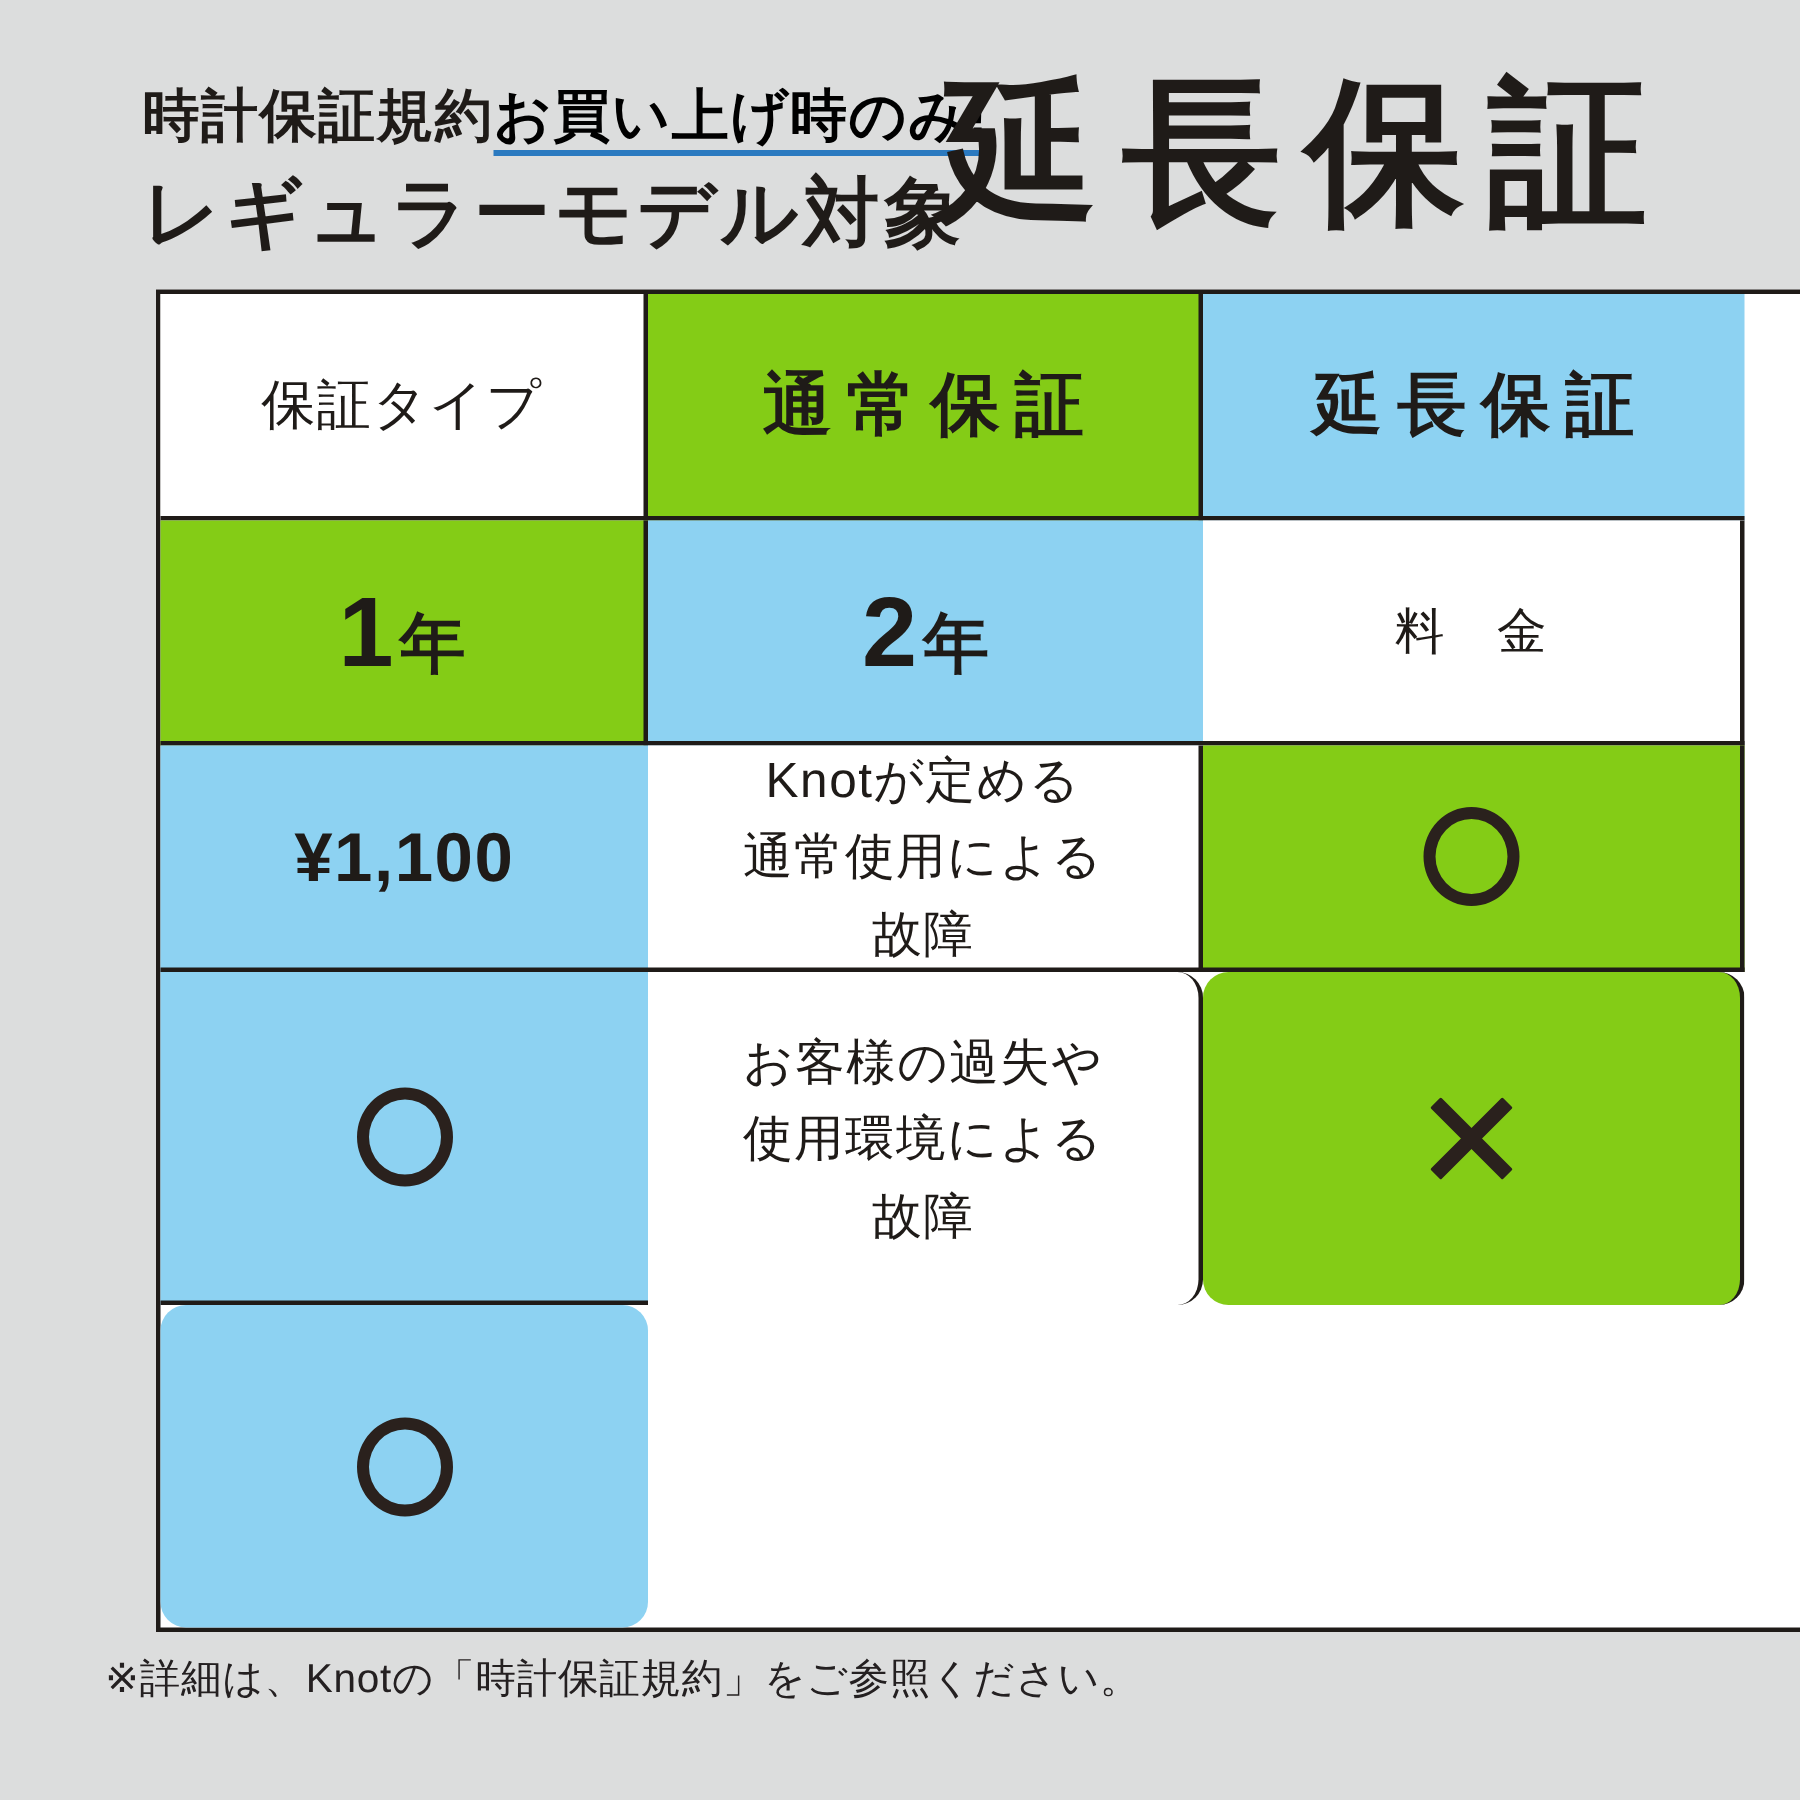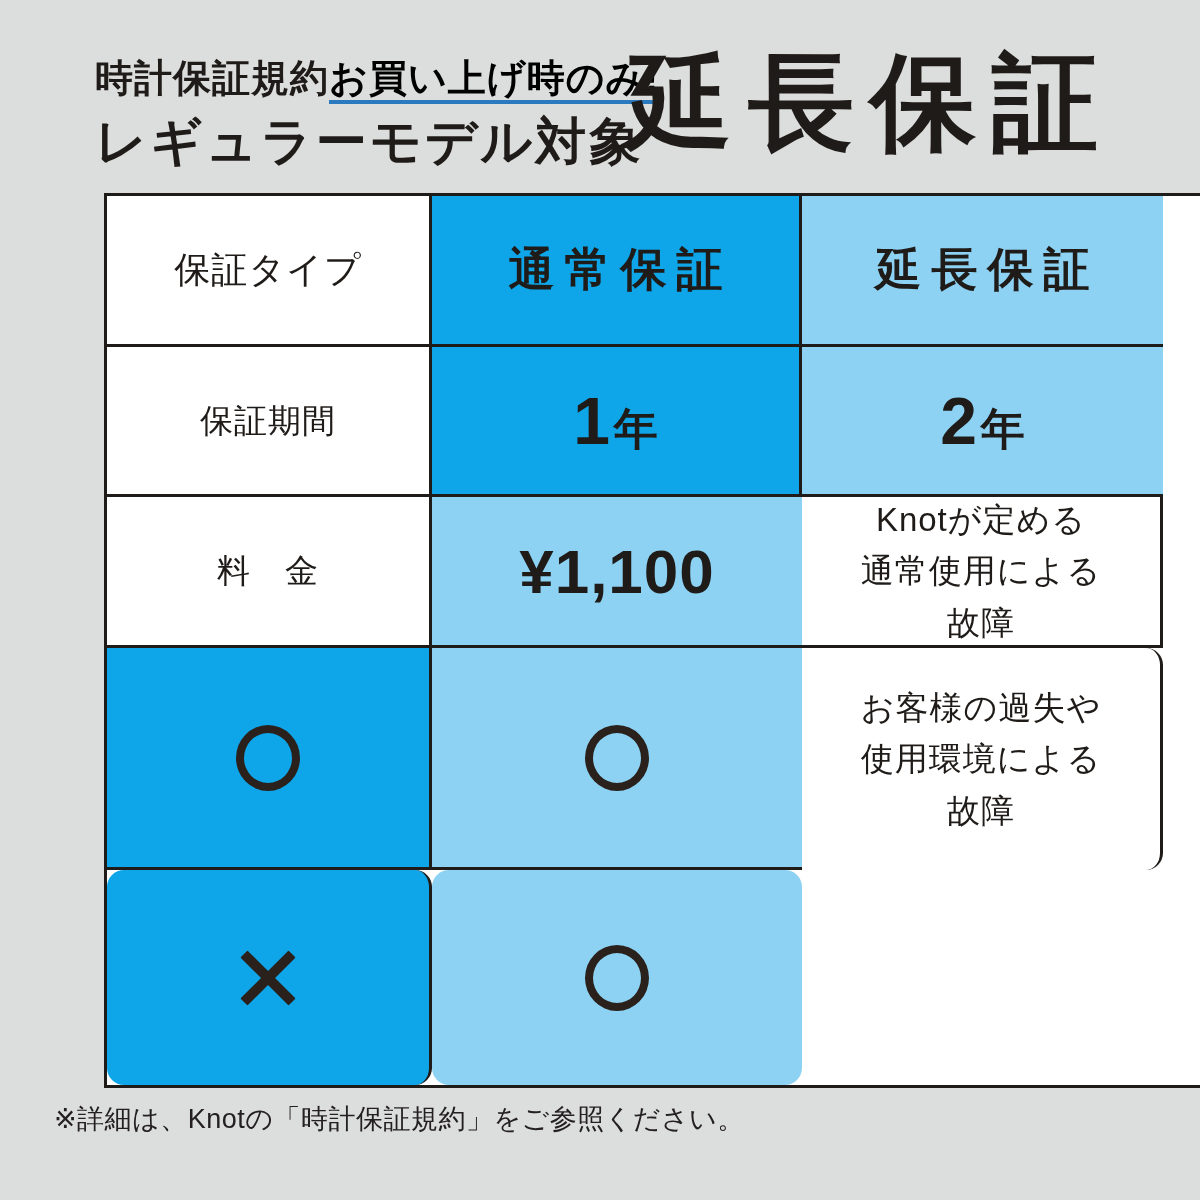--- a/index.html
+++ b/index.html
@@ -34,66 +34,65 @@
   .cell{
     box-sizing:border-box;
     border-right:3px solid #1f1b18;
     border-bottom:3px solid #1f1b18;
     display:flex;flex-direction:column;align-items:center;justify-content:center;
     text-align:center;
   }
   .cell.last-col{border-right:none;}
   .cell.last-row{border-bottom:none;border-radius:17px;}
   .c-label{background:#ffffff;font-size:33px;font-weight:normal;line-height:1.55;letter-spacing:1px;}
-  .c-normal{background:#0ea5e9;}
+  .c-normal{background:#84cc16;}
   .c-ext{background:#8dd2f2;}
   .th{font-size:46px;font-weight:bold;letter-spacing:10px;text-indent:10px;}
   .years{display:flex;align-items:baseline;font-weight:bold;}
   .years .num{font-size:66px;}
   .years .unit{font-size:44px;margin-left:4px;}
   .fee-free{font-size:50px;font-weight:bold;letter-spacing:8px;text-indent:8px;}
-  .fee-price{font-size:62px;font-weight:bold;letter-spacing:1px;}
+  .fee-price{font-size:46px;font-weight:bold;letter-spacing:1px;}
   .ml-label span{display:block;}
   
   .sym{display:block;}
   .sym-circle{
     width:64px;height:66px;box-sizing:border-box;
     border:8px solid #2a211d;border-radius:50%;
   }
   .sym-cross{position:relative;width:52px;height:52px;}
   .sym-cross::before,.sym-cross::after{
     content:"";position:absolute;left:50%;top:50%;
     width:68px;height:10px;background:#2a211d;border-radius:1px;
   }
   .sym-cross::before{transform:translate(-50%,-50%) rotate(45deg);}
   .sym-cross::after{transform:translate(-50%,-50%) rotate(-45deg);}
   
   .footnote{
-    position:absolute;left:54px;top:1101px;
+    position:absolute;left:70px;top:1101px;
     font-size:27px;font-weight:normal;letter-spacing:0.5px;color:#242021;
   }
 </style>
 </head>
 <body>
 
 <div class="hdr">
   <div class="hdr-line1">
     <span>時計保証規約</span><span class="blue">お買い上げ時のみ!</span>
   </div>
   <div class="hdr-line2">レギュラーモデル対象</div>
 </div>
 <div class="big-title">延長保証</div>
 
 <div class="tbl">
 
   <div class="cell c-label" style="font-size:36px;">保証タイプ</div>
   <div class="cell c-normal th">通常保証</div>
   <div class="cell c-ext th last-col">延長保証</div>
 
-  <div class="cell c-label">保証期間</div>
   <div class="cell c-normal">
     <div class="years">
       <span class="num">1</span>
       <span class="unit">年</span>
     </div>
   </div>
   <div class="cell c-ext last-col">
     <div class="years">
       <span class="num">2</span>
       <span class="unit">年</span>

